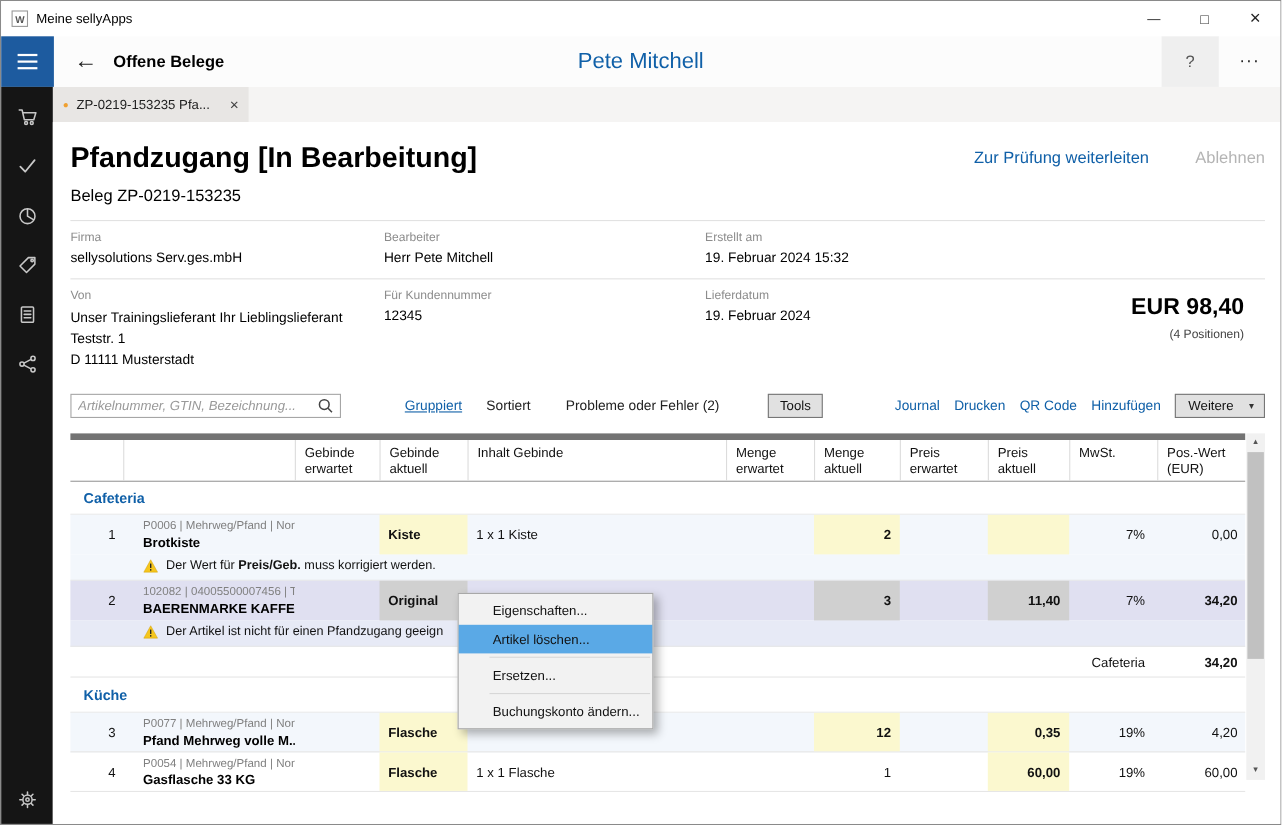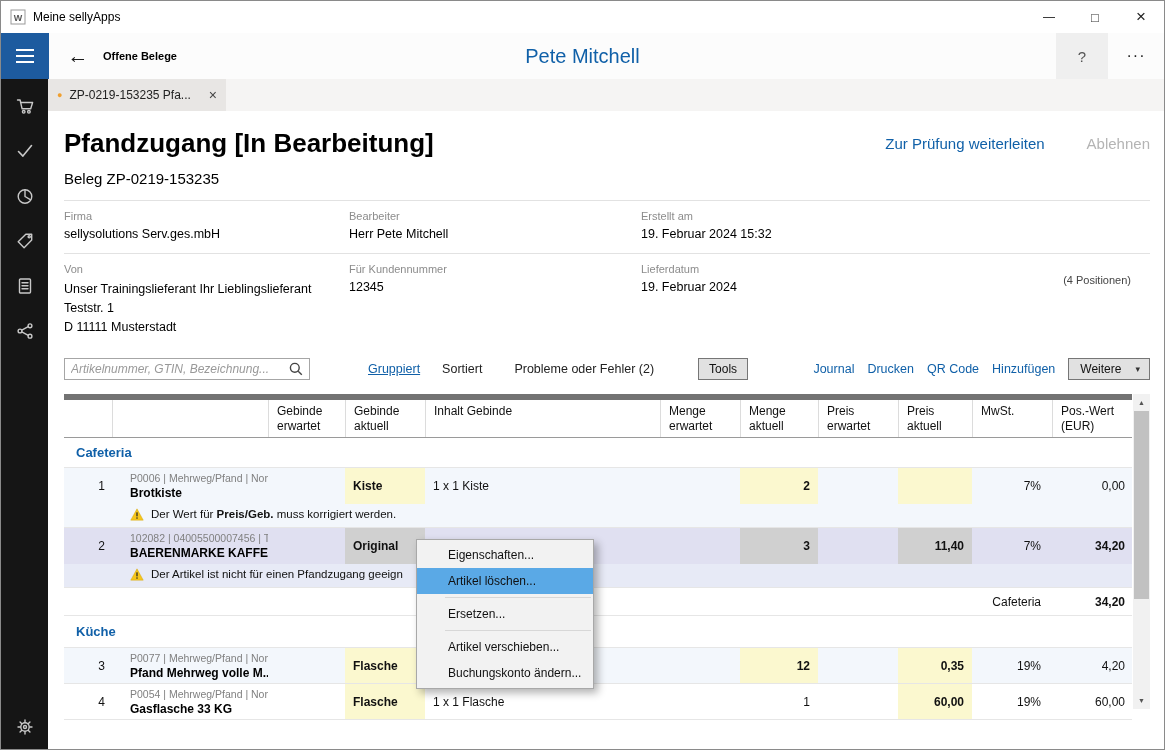--- a/index.html
+++ b/index.html
@@ -14,21 +14,21 @@
   .wbtn { width:46px; height:32px; display:flex; align-items:center; justify-content:center; color:#222; }
   .wbtn.min { font-size:12px; }
   .wbtn.max { font-size:13px; color:#333; }
   .wbtn.cls { font-size:17px; }
 
   
   .appheader { height:46px; display:flex; align-items:center; background:#fcfcfc; position:relative; }
   .burger { width:48px; height:46px; background:#1d5b9f; display:flex; flex-direction:column; justify-content:center; align-items:center; gap:4px; }
   .burger span { width:18px; height:2px; background:#fff; display:block; }
   .backbtn { margin-left:14px; font-size:21px; color:#1a1a1a; width:30px; text-align:center; }
-  .htitle { font-size:11px; font-weight:bold; margin-left:10px; color:#000; }
+  .htitle { font-size:15px; font-weight:bold; margin-left:10px; color:#000; }
   .huser { position:absolute; left:50%; transform:translateX(-50%); top:0; height:46px; display:flex; align-items:center; font-size:20px; color:#1060a8; }
   .hright { margin-left:auto; display:flex; height:46px; }
   .helpbtn { width:52px; height:46px; background:#efefef; display:flex; align-items:center; justify-content:center; font-size:15px; color:#555; }
   .morebtn { width:56px; height:46px; display:flex; align-items:center; justify-content:center; font-size:16px; letter-spacing:1px; color:#222; }
 
   
   .main { display:flex; height:670px; }
   .sidebar { width:48px; background:#151515; display:flex; flex-direction:column; align-items:center; padding-top:17px; gap:25px; position:relative; }
   .sbicon { width:20px; height:20px; }
   .sbicon svg { display:block; }
@@ -266,20 +266,21 @@
           </div>
           <div>
             <div class="ilabel">Für Kundennummer</div>
             <div class="ivalue">12345</div>
           </div>
           <div>
             <div class="ilabel">Lieferdatum</div>
             <div class="ivalue">19. Februar 2024</div>
           </div>
           <div class="totalcol">
+            <div class="totalamt">EUR 98,40</div>
             <div class="totalsub">(4 Positionen)</div>
           </div>
         </div>
 
         <div class="tb">
           <div class="searchbox">
             <input type="text" placeholder="Artikelnummer, GTIN, Bezeichnung..." style="">
             <svg class="searchicon" viewBox="0 0 14 14" fill="none" stroke="#444" stroke-width="1.4">
               <circle cx="5.8" cy="5.8" r="4.4"></circle>
                 <path d="M9.2 9.2l3.6 3.6"></path>
@@ -427,17 +428,16 @@
       </div>
     </div>
   </div>
 
   <div class="cmenu">
     <div class="mi">Eigenschaften...</div>
     <div class="mi sel">Artikel löschen...</div>
     <div class="msep"></div>
     <div class="mi">Ersetzen...</div>
     <div class="msep"></div>
-    <div class="mi">Artikel verschieben...</div>
     <div class="mi">Buchungskonto ändern...</div>
   </div>
 
 </div>
 
 </body></html>

